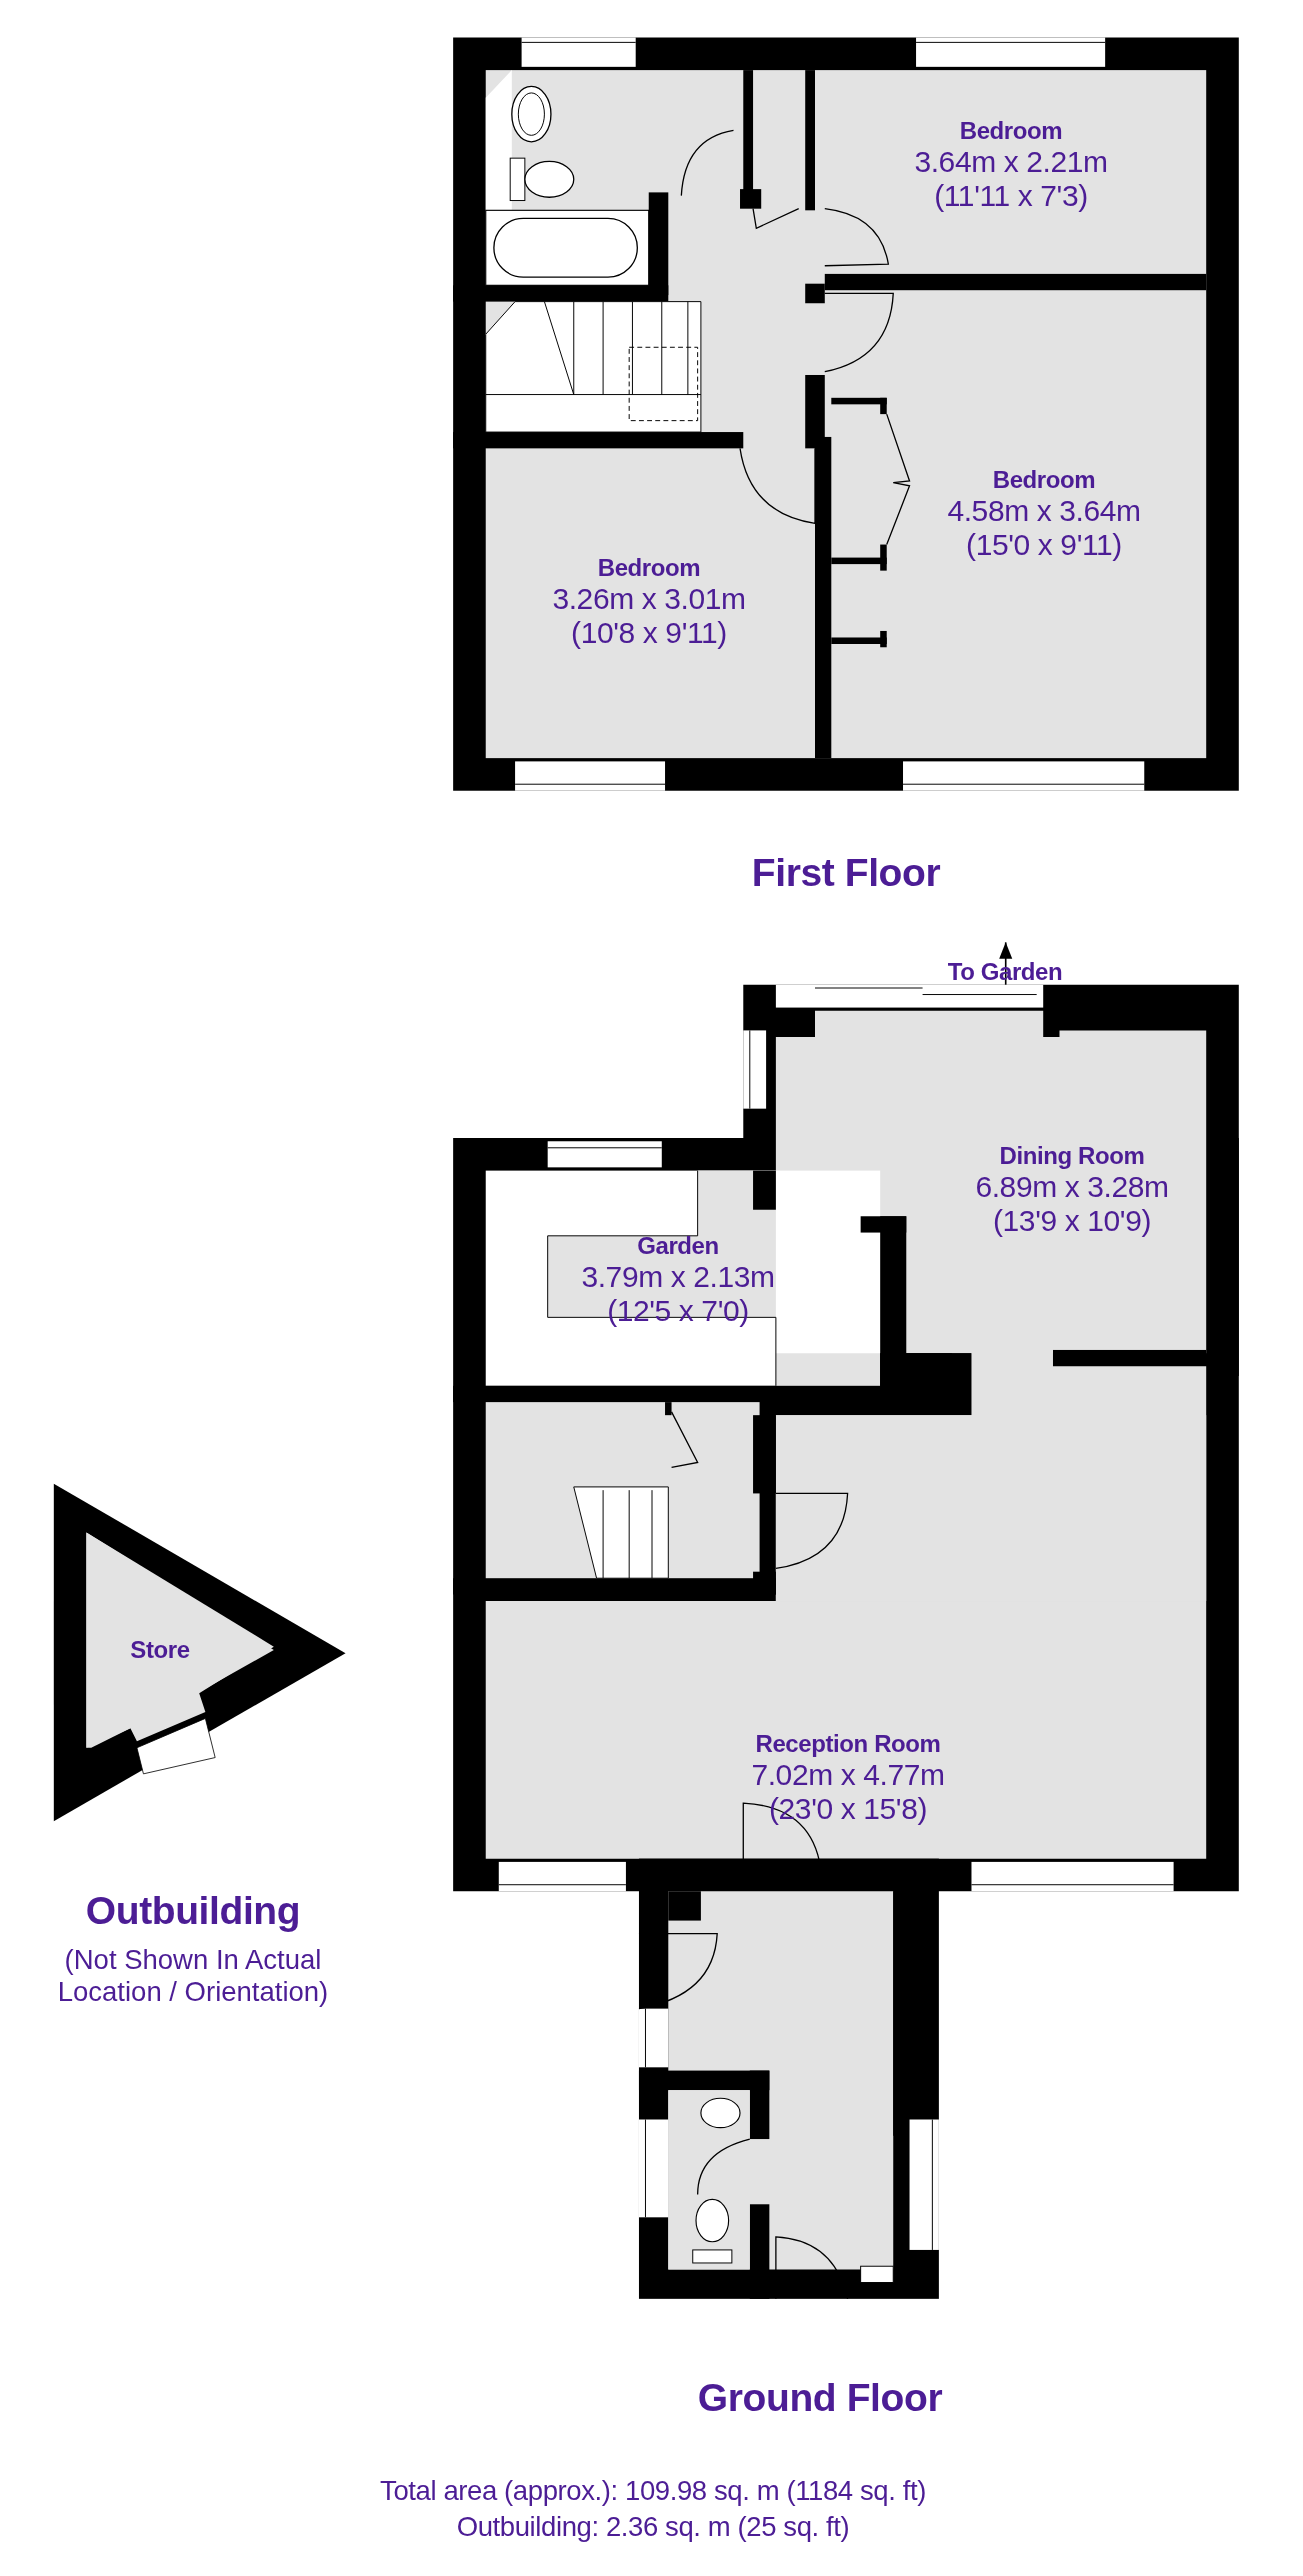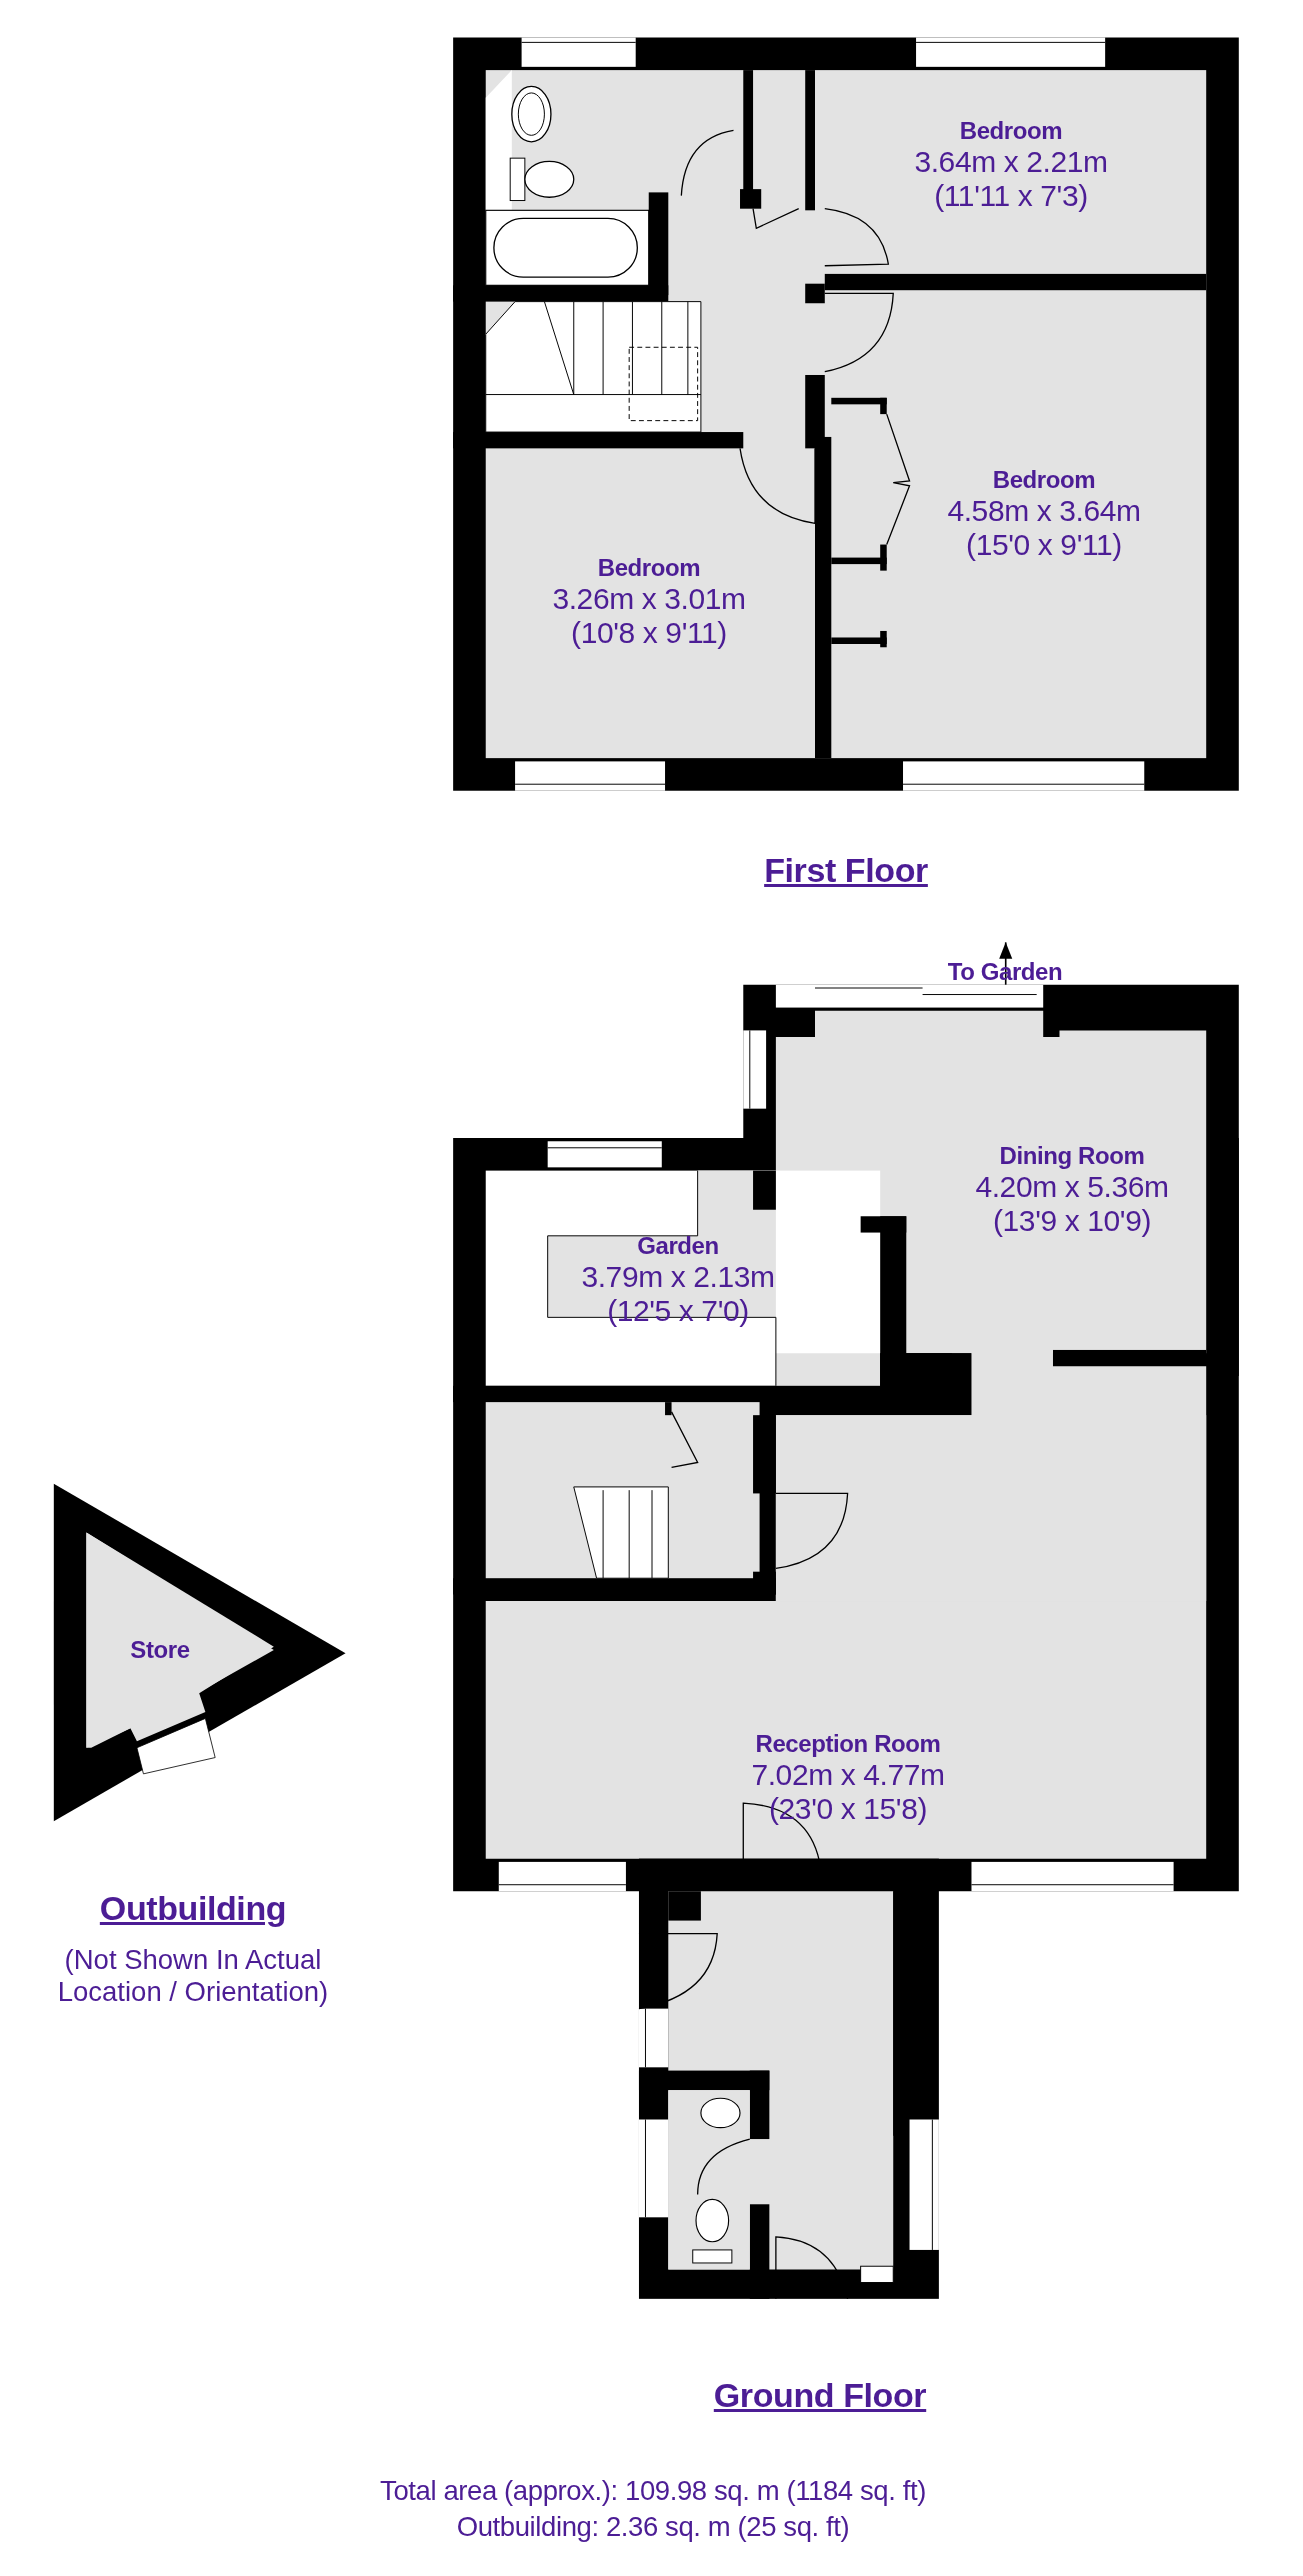--- a/index.html
+++ b/index.html
@@ -1,21 +1,21 @@
 <!DOCTYPE html>
 <html style="font-size:13.8px"><head>
 <meta charset="utf-8">
 <style>
   html, body { margin:0; padding:0; background:#ffffff; }
   body { width:1304px; height:2576px; position:relative; overflow:hidden; font-family:"Liberation Sans", sans-serif; }
   svg.plan { position:absolute; left:0; top:0; width:1304px; height:2576px; }
   .lbl { position:absolute; transform:translateX(-50%); text-align:center; white-space:nowrap; color:#4c1d95; line-height:1.15; }
   .room-name { font-weight:bold; font-size:24px; letter-spacing:-0.4px; }
   .room-dim { font-size:30px; letter-spacing:-0.4px; }
-  .floor-title { font-weight:bold; font-size:34px; letter-spacing:-0.4px;text-decoration:underline; }
+  .floor-title { font-weight:bold; font-size:39px; letter-spacing:-0.4px; }
   .note { font-size:27.5px; }
   .area { font-size:27.5px; letter-spacing:-0.4px; }
 </style>
 </head>
 <body>
 
 <svg class="plan" viewBox="0 0 800 1580" preserveAspectRatio="none">
 
   <g>
 
@@ -186,21 +186,21 @@
 <div class="lbl" style="left:649px; top:554px;">
   <div class="room-name">Bedroom</div>
   <div class="room-dim">3.26m x 3.01m</div>
   <div class="room-dim">(10'8 x 9'11)</div>
 </div>
 <div class="lbl floor-title" style="left:846px; top:851px;">First Floor</div>
 
 <div class="lbl room-name" style="left:1005px; top:958px;">To Garden</div>
 <div class="lbl" style="left:1072px; top:1142px;">
   <div class="room-name">Dining Room</div>
-  <div class="room-dim">4.20m x 5.36m</div>
+  <div class="room-dim">6.89m x 3.28m</div>
   <div class="room-dim">(13'9 x 10'9)</div>
 </div>
 <div class="lbl" style="left:678px; top:1232px;">
   <div class="room-name">Garden</div>
   <div class="room-dim">3.79m x 2.13m</div>
   <div class="room-dim">(12'5 x 7'0)</div>
 </div>
 <div class="lbl" style="left:848px; top:1730px;">
   <div class="room-name">Reception Room</div>
   <div class="room-dim">7.02m x 4.77m</div>

